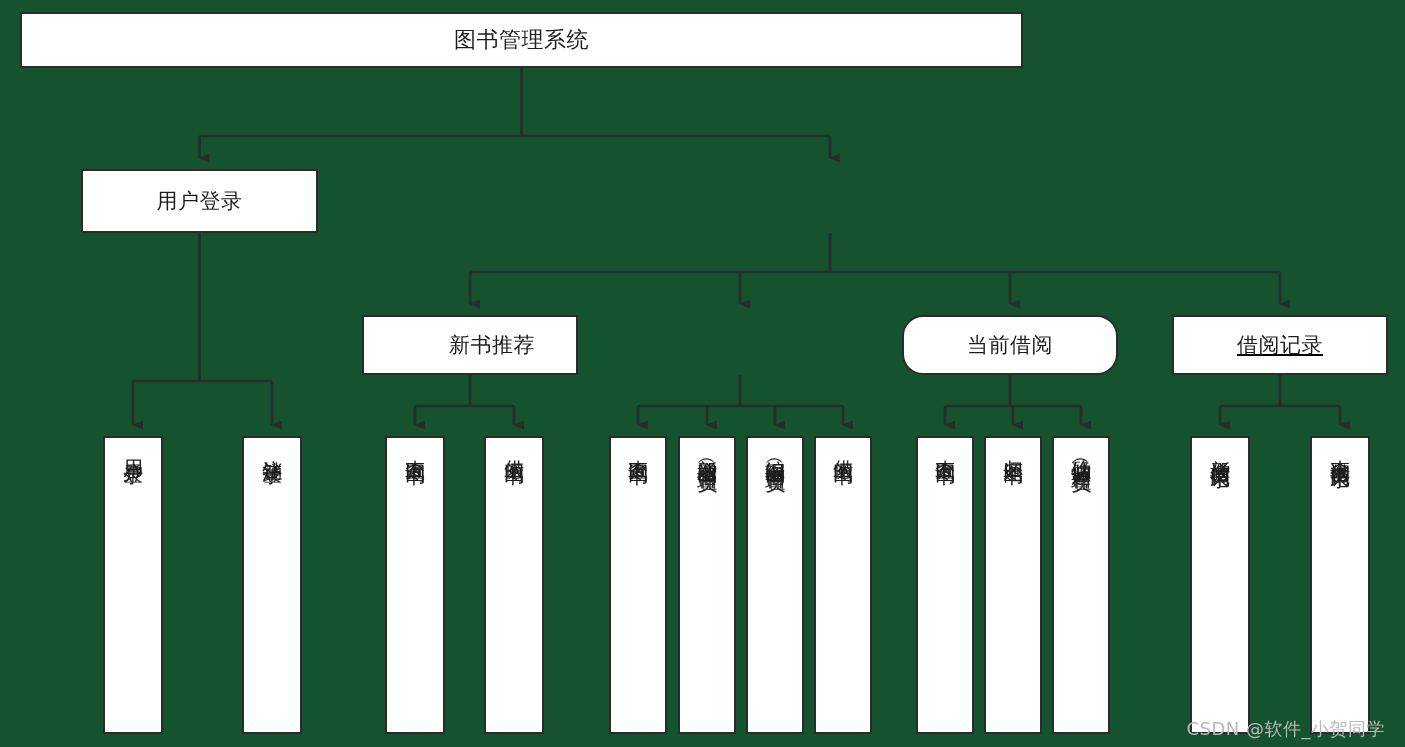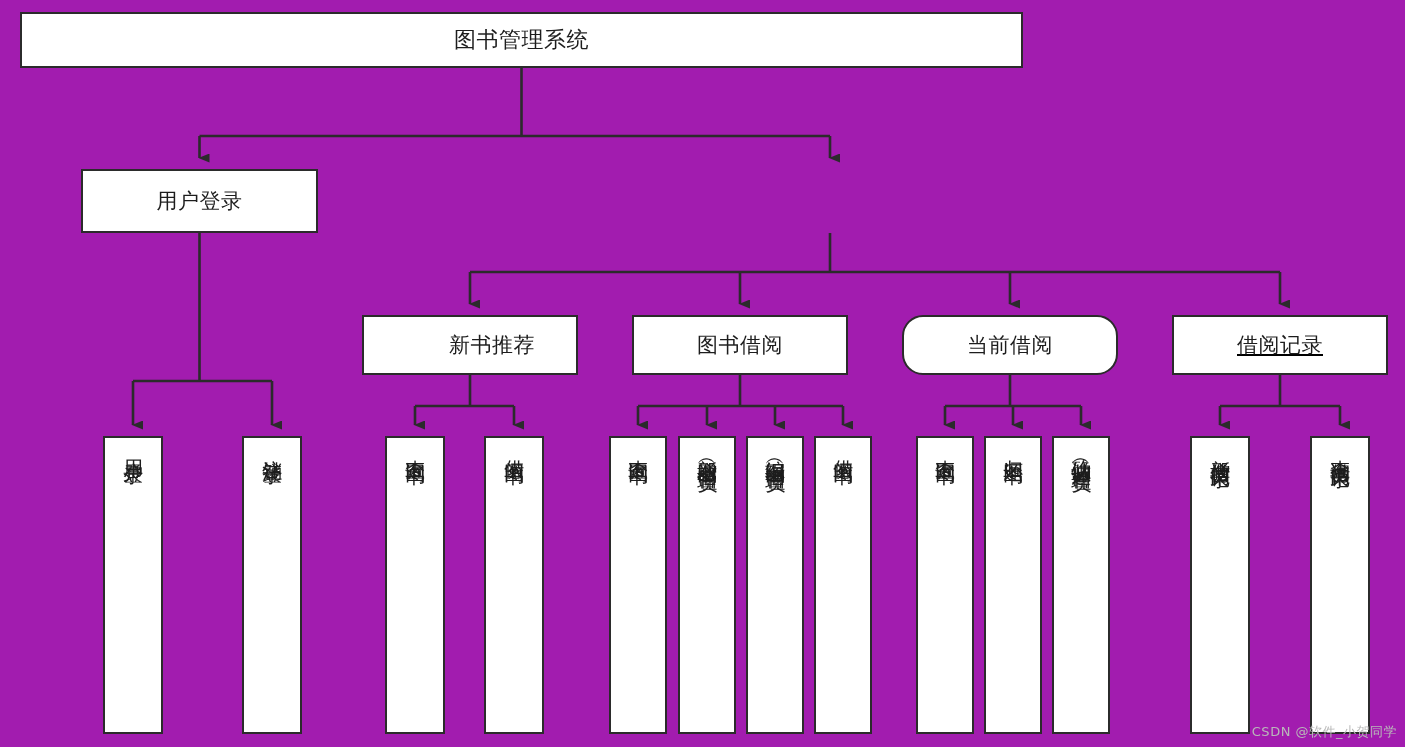--- a/index.html
+++ b/index.html
@@ -10,21 +10,21 @@
   body {
     width: 1405px;
     height: 747px;
     font-family: "DejaVu Sans", "Liberation Sans", sans-serif;
     overflow: hidden;
   }
   #diagram-root {
     position: relative;
     width: 1405px;
     height: 747px;
-    background: #a21caf;
+    background: #14532d;
   }
   svg.diagram-canvas {
     position: absolute;
     top: 0;
     left: 0;
     width: 1405px;
     height: 747px;
   }
   .node-box {
     position: absolute;
@@ -51,23 +51,23 @@
   .node-box.vertical .node-label {
     writing-mode: vertical-rl;
     text-orientation: upright;
     letter-spacing: 2px;
     font-size: 20px;
     white-space: nowrap;
   }
   .node-box.root .node-label { font-size: 22px; }
   .watermark {
     position: absolute;
-    right: 8px;
+    right: 20px;
     bottom: 6px;
-    font-size: 13px;
+    font-size: 18px;
     color: #b9b9b9;
     letter-spacing: 0.5px;
     white-space: nowrap;
     pointer-events: none;
   }
 </style>
 </head>
 <body>
 
 <div id="diagram-root">
@@ -141,23 +141,20 @@
     <span class="node-label">图书管理系统</span>
   </div>
 
   <div class="node-box" style="left:81px; top:169px; width:237px; height:64px;">
     <span class="node-label">用户登录</span>
   </div>
 
   <div class="node-box" style="left:362px; top:315px; width:216px; height:60px;padding-left:44px;">
     <span class="node-label">新书推荐</span>
   </div>
-  <div class="node-box" style="left:632px; top:315px; width:216px; height:60px;">
-    <span class="node-label">图书借阅</span>
-  </div>
   <div class="node-box" style="left:902px; top:315px; width:216px; height:60px;border-radius:21px;">
     <span class="node-label">当前借阅</span>
   </div>
   <div class="node-box" style="left:1172px; top:315px; width:216px; height:60px;text-decoration:underline;">
     <span class="node-label">借阅记录</span>
   </div>
 
   <div class="node-box vertical" style="left:103px; top:436px; width:60px; height:298px;">
     <span class="node-label">用户登录</span>
   </div>

